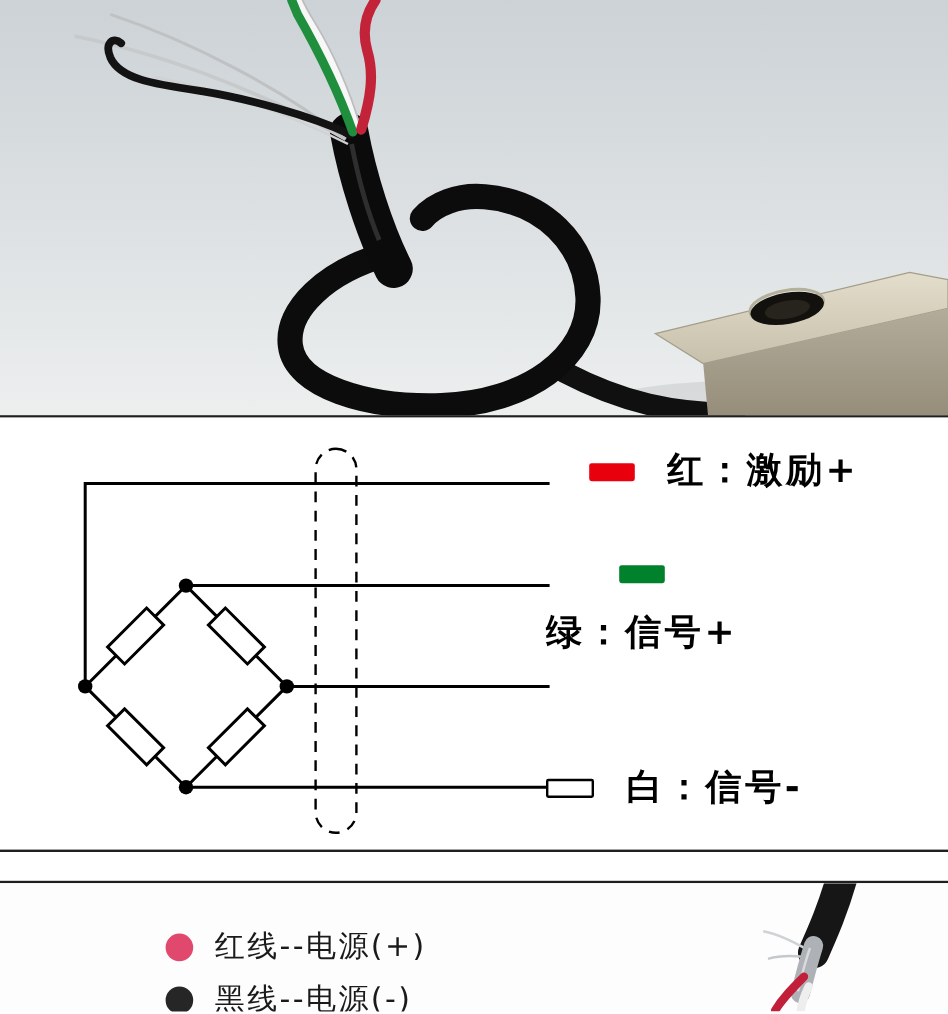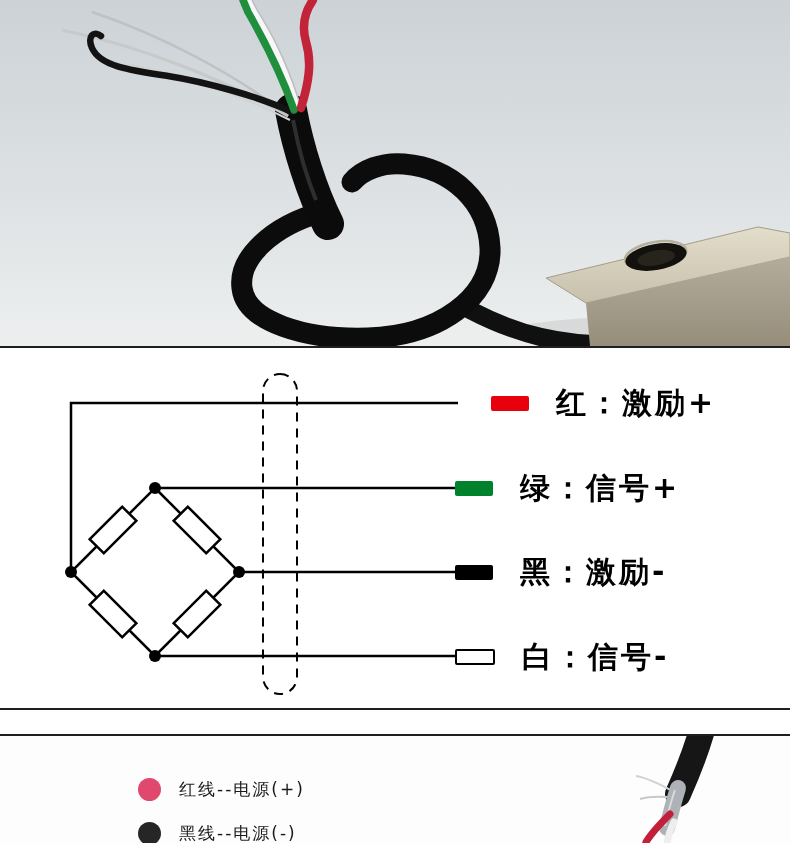--- a/index.html
+++ b/index.html
@@ -9,34 +9,34 @@
   
   .photo-section{width:790px;height:346px;border-bottom:2px solid #1f1f1f;position:relative;overflow:hidden;background:#dfe3e5;}
   .photo-section svg{display:block;}
   .diagram-section{width:790px;height:360px;border-bottom:2px solid #1f1f1f;position:relative;background:#fff;overflow:hidden;}
   .diagram-section svg{position:absolute;left:0;top:0;}
   .spacer{width:790px;height:24px;background:#fff;border-bottom:2px solid #1f1f1f;}
   .legend-section{width:790px;height:107px;position:relative;background:#fdfdfd;overflow:hidden;}
 
   
   .wire-row{position:absolute;left:455px;display:flex;align-items:center;gap:27px;height:34px;}
-  .wire-row.r0{top:38px;padding-left:36px;}
-  .wire-row.r1{top:123px;}
+  .wire-row.r0{top:28px;padding-left:36px;}
+  .wire-row.r1{top:123px;flex-direction:column;}
   .wire-row.r2{top:207px;}
   .wire-row.r3{top:292px;text-align:center;}
   .swatch{width:38px;height:15px;border-radius:2px;flex:0 0 auto;}
   .swatch.outlined{border:2px solid #000;width:36px;height:12px;}
   .wire-label{font-size:30px;font-weight:900;color:#000;letter-spacing:3px;white-space:nowrap;line-height:1;}
 
   
   .legend-row{position:absolute;left:138px;display:flex;align-items:center;gap:18px;height:30px;}
   .legend-row.l0{top:38px;}
   .legend-row.l1{top:82px;}
   .bullet{width:23px;height:23px;border-radius:50%;flex:0 0 auto;}
-  .legend-label{font-size:17px;font-weight:500;color:#1a1a1a;letter-spacing:2px;white-space:nowrap;line-height:1.1;}
+  .legend-label{font-size:25px;font-weight:500;color:#1a1a1a;letter-spacing:2px;white-space:nowrap;line-height:1.1;}
 
   .legend-cable{position:absolute;left:590px;top:0;}
 </style>
 </head>
 <body>
 
 <div class="page">
 
   <section class="photo-section">
     <svg width="790" height="346" viewBox="0 0 790 346">
@@ -128,24 +128,20 @@
     </svg>
 
     <div class="wire-row r0">
       <span class="swatch" style="background-color: rgb(232, 0, 13);"></span>
       <span class="wire-label">红：激励+</span>
     </div>
     <div class="wire-row r1">
       <span class="swatch" style="background-color: rgb(0, 129, 43);"></span>
       <span class="wire-label">绿：信号+</span>
     </div>
-    <div class="wire-row r2">
-      <span class="swatch" style="background-color: rgb(0, 0, 0);"></span>
-      <span class="wire-label">黑：激励-</span>
-    </div>
     <div class="wire-row r3">
       <span class="swatch outlined" style="background-color: rgb(255, 255, 255);"></span>
       <span class="wire-label">白：信号-</span>
     </div>
   </section>
 
   <div class="spacer"></div>
 
   <section class="legend-section">
     <div class="legend-row l0">

